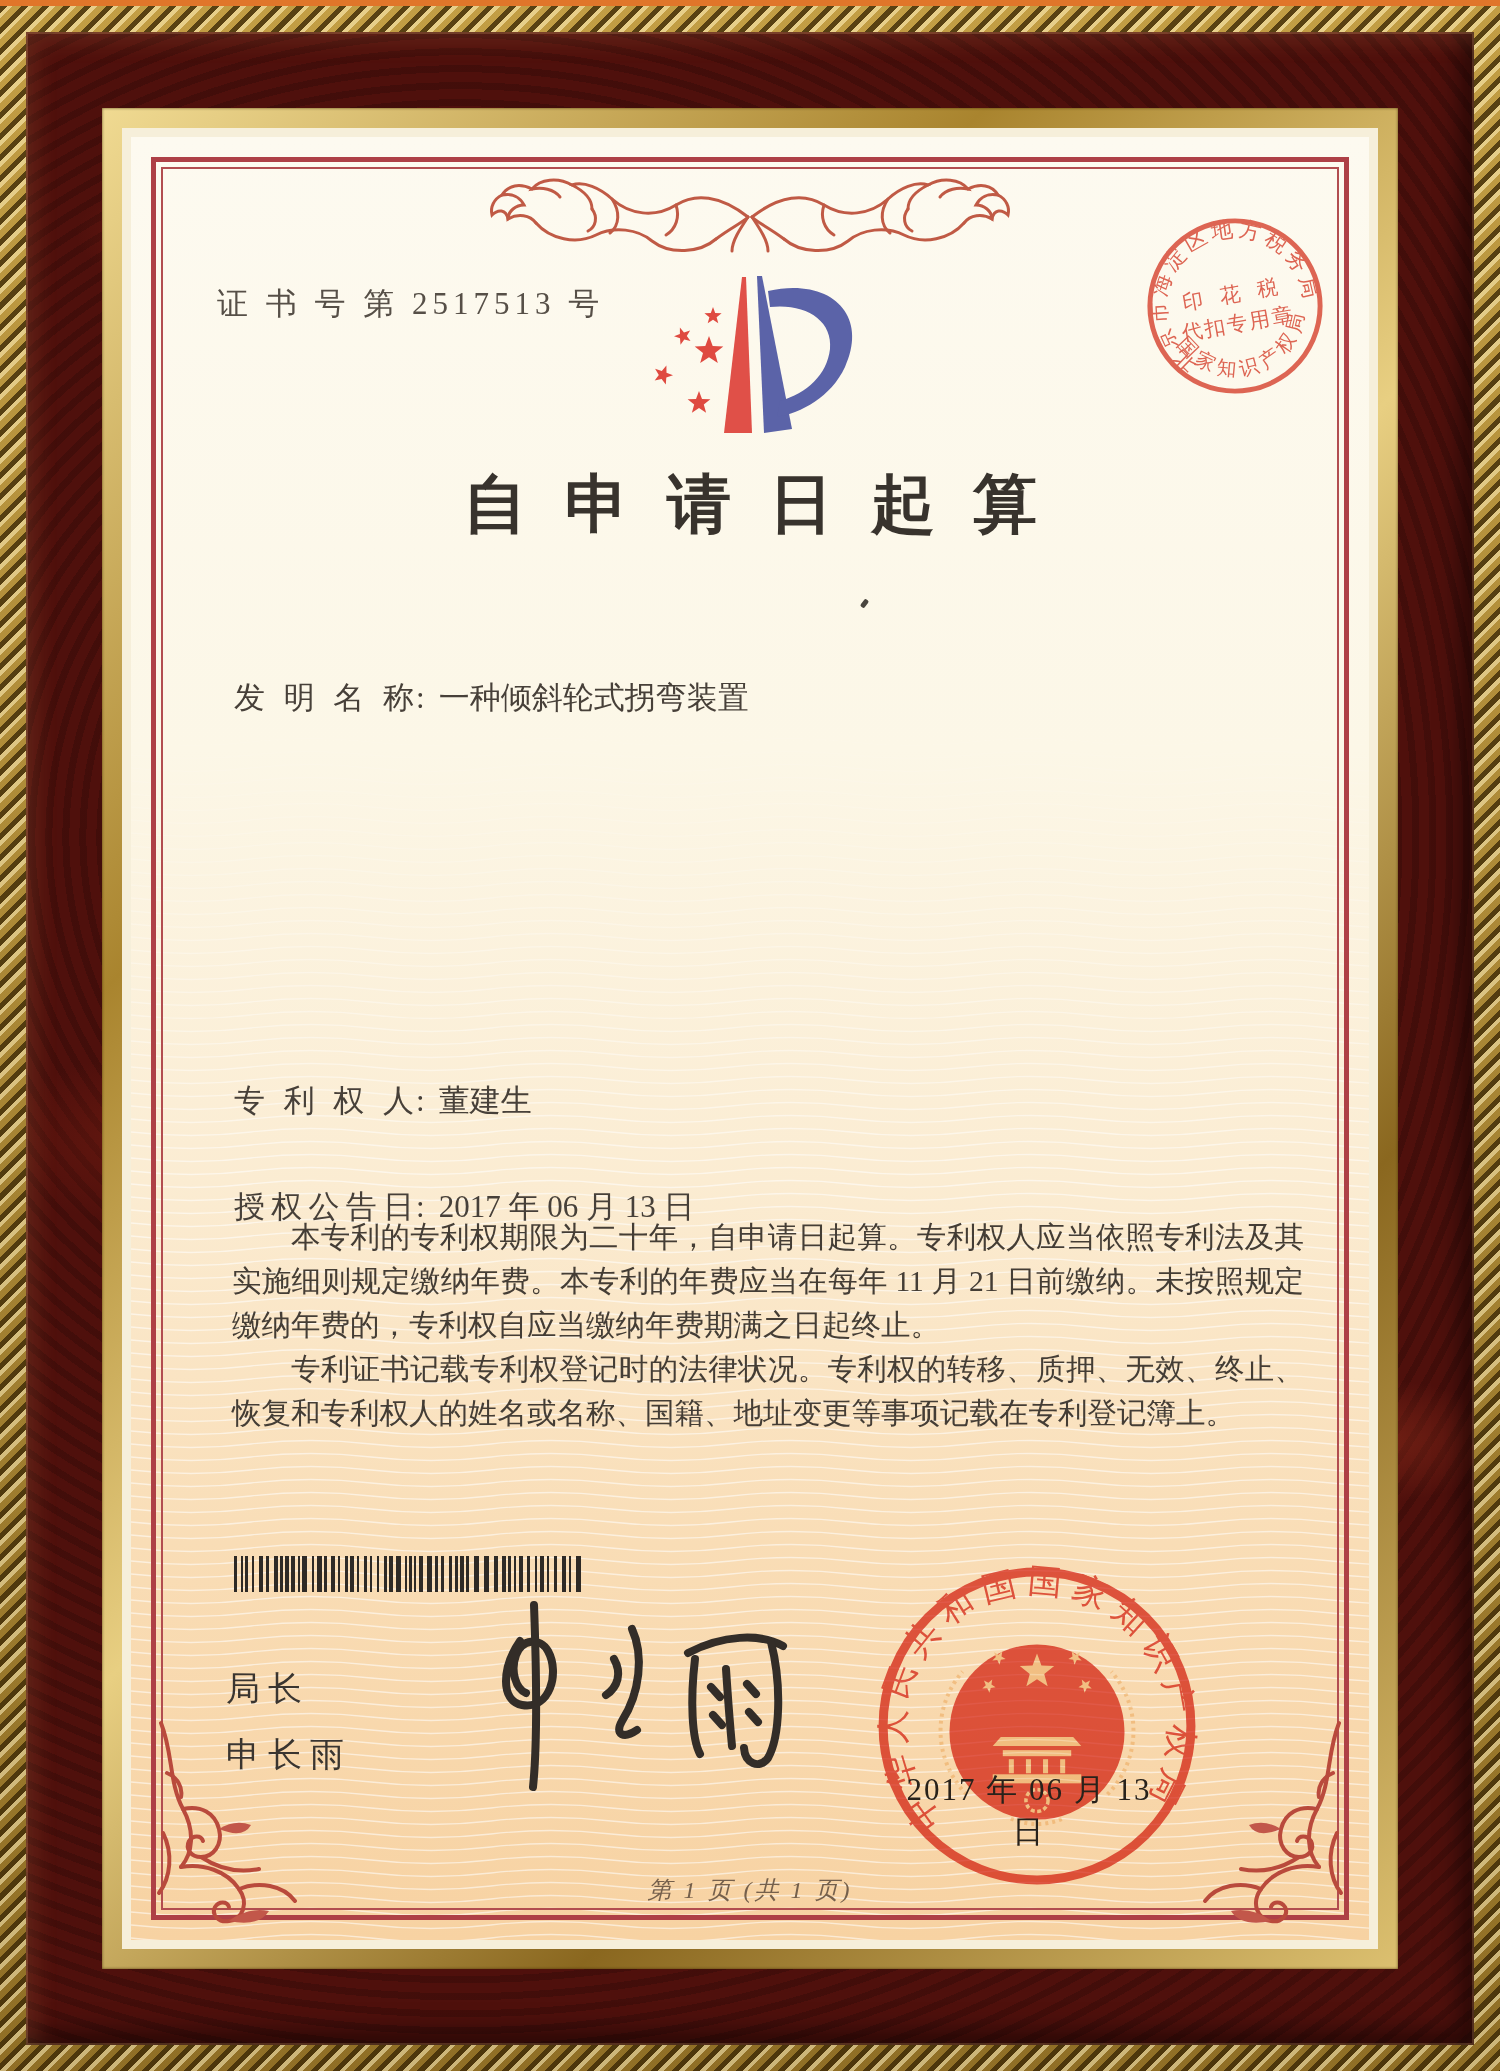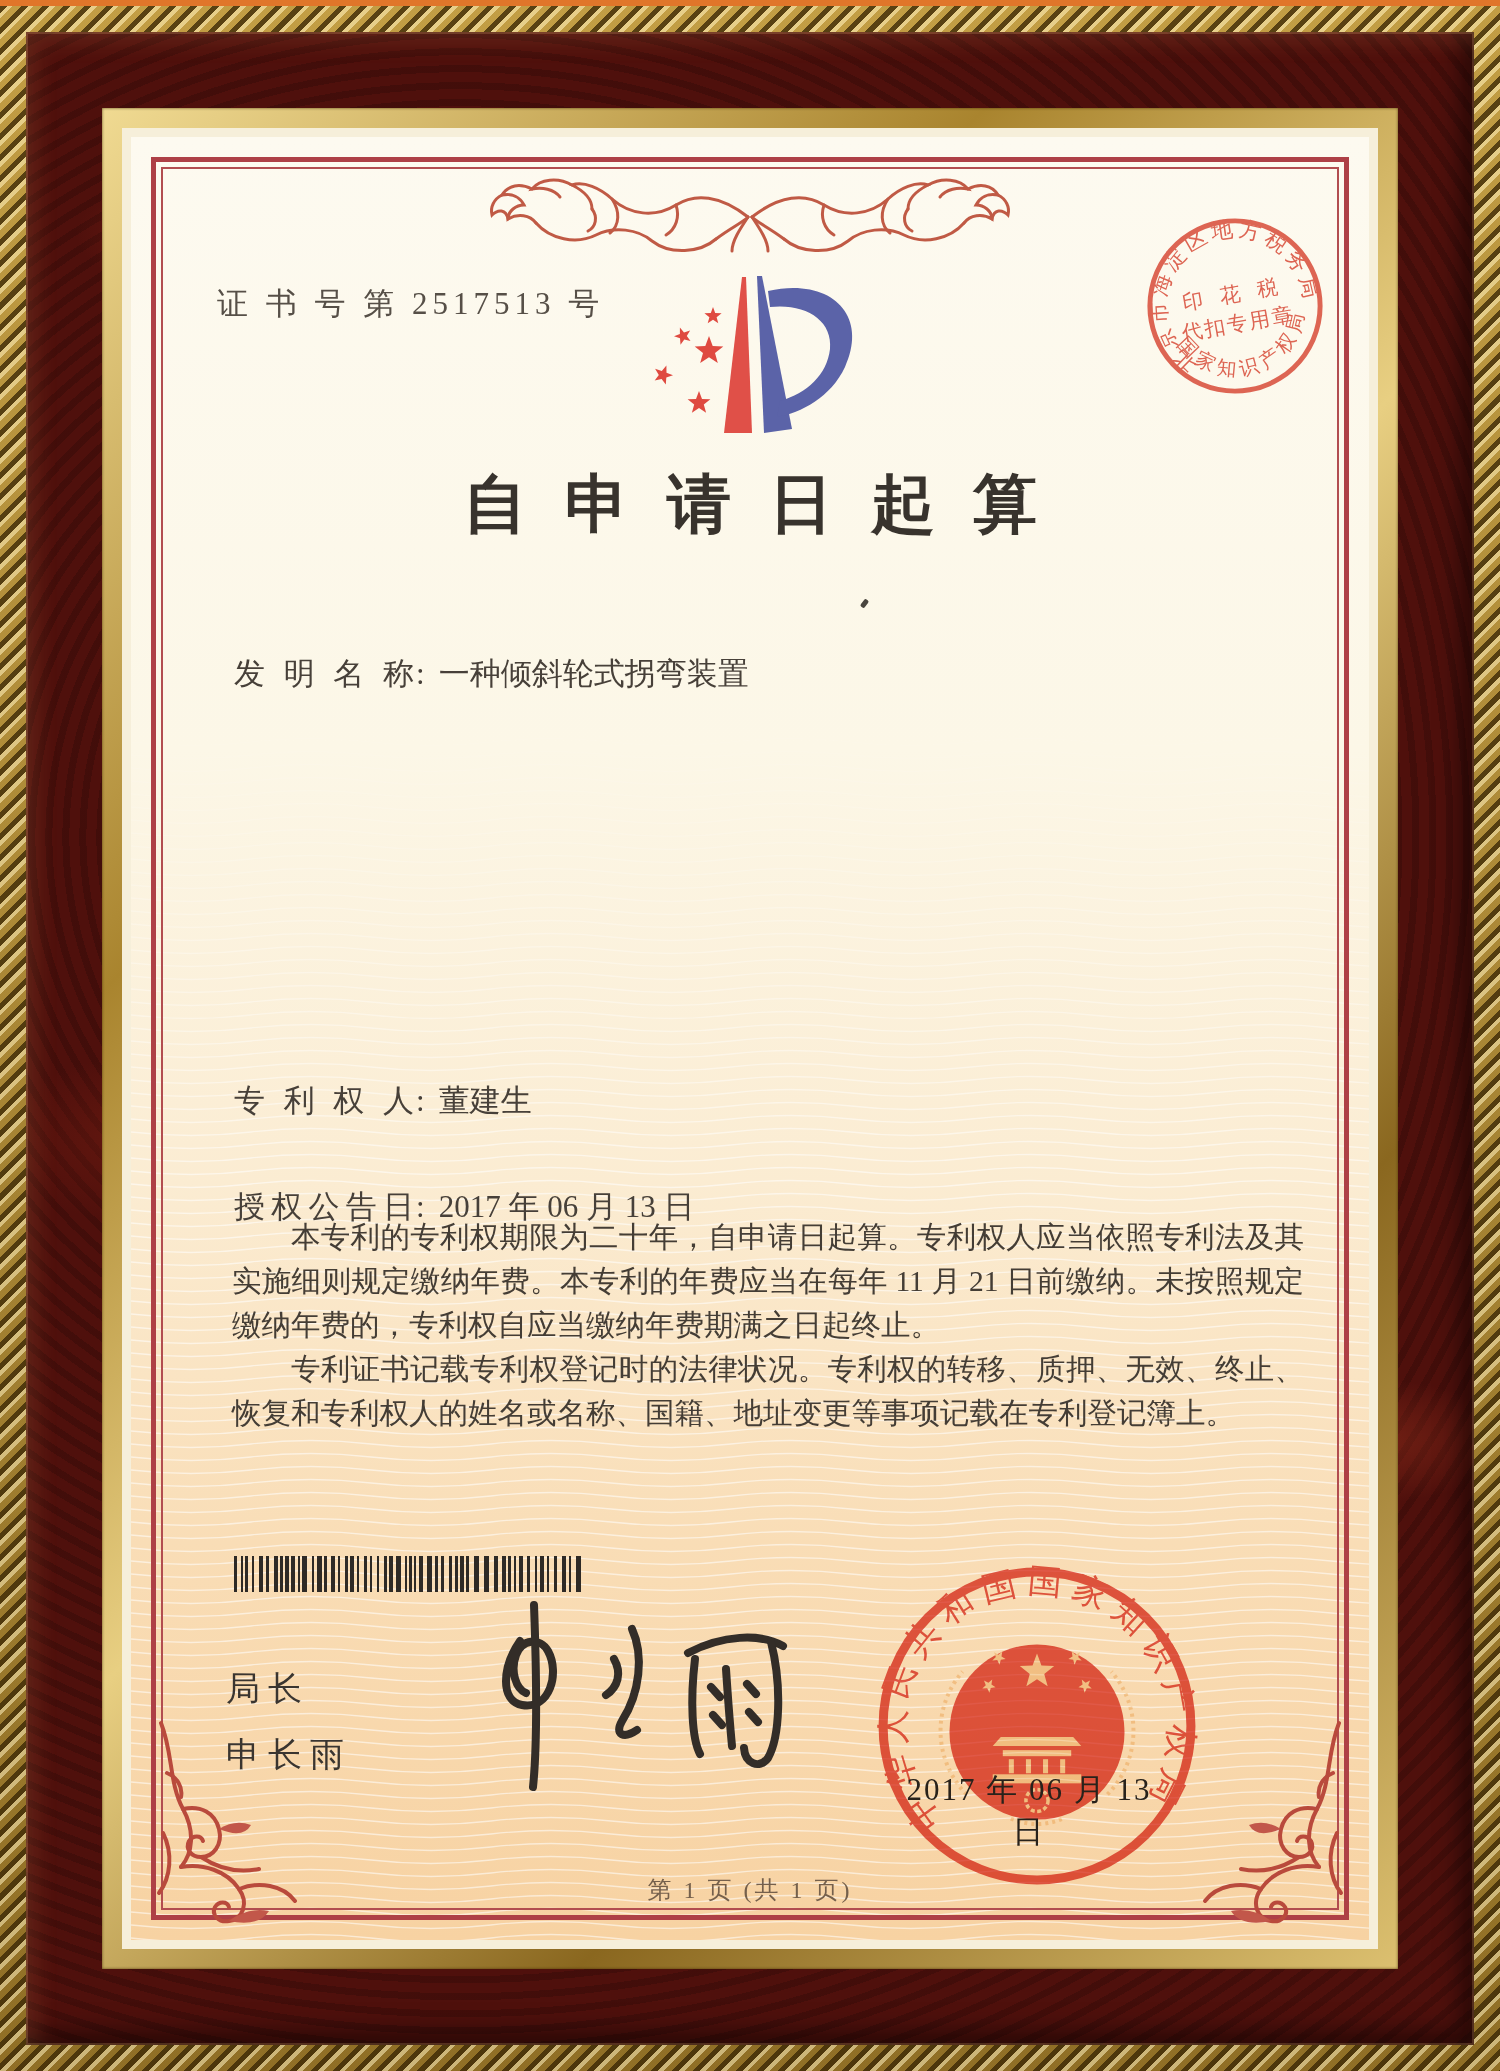--- a/index.html
+++ b/index.html
@@ -53,21 +53,21 @@
   #barcode{position:absolute;left:103px;top:1419px;width:352px;height:36px;z-index:2;}
   .signer{position:absolute;left:95px;top:1518px;z-index:2;
     font-family:"Liberation Sans","DejaVu Sans",sans-serif;font-weight:400;
     font-size:34px;letter-spacing:8px;color:#3a3530;line-height:66px;}
   #signature{position:absolute;left:333px;top:1452px;width:340px;height:215px;z-index:2;}
   #seal{position:absolute;left:739px;top:1422px;width:334px;height:334px;z-index:3;
     mix-blend-mode:multiply;opacity:.95;}
   .seal-date{position:absolute;left:758px;top:1632px;width:280px;text-align:center;z-index:4;
     font-size:31px;letter-spacing:2px;color:#28221b;}
   .page-footer{position:absolute;left:0;top:1737px;width:100%;text-align:center;z-index:2;
-    font-size:24px;letter-spacing:3px;color:#75604c;}
+    font-size:24px;letter-spacing:3px;color:#75604c;font-style:italic;}
   #taxstamp{position:absolute;left:1010px;top:75px;width:188px;height:188px;z-index:2;}
   .flourish-top{position:absolute;left:50%;top:18px;transform:translateX(-50%);width:540px;height:114px;z-index:2;}
   .flourish-bl{position:absolute;left:12px;bottom:12px;width:160px;height:215px;z-index:2;}
   .flourish-br{position:absolute;right:12px;bottom:12px;width:160px;height:215px;z-index:2;transform:scaleX(-1);}
 </style>
 </head>
 <body>
 
 <div class="photo-edge"></div>
 
@@ -261,21 +261,21 @@
               </g>
         <polygon points="111,14 115,14 121,170 93,170" fill="#e05048"></polygon>
         <polygon points="126,13 131,13 161,166 133,170" fill="#5b63a8"></polygon>
         <path d="M137,28 C200,14 238,52 214,104 C200,134 170,150 146,154 L149,138 C176,130 196,112 199,86 C202,57 174,40 139,44 Z" fill="#5b63a8"></path>
       </svg>
 
       <div class="cert-title">自申请日起算</div>
 
       <div class="speck"></div>
 
-      <div class="field-row" style="top:516px">
+      <div class="field-row" style="top:540px">
         <span class="flabel">发明名称</span><span class="fcolon">:</span><span class="fvalue">一种倾斜轮式拐弯装置</span>
       </div>
       <div class="field-row" style="top:943px">
         <span class="flabel">专利权人</span><span class="fcolon">:</span><span class="fvalue">董建生</span>
       </div>
       <div class="field-row" style="top:1049px">
         <span class="flabel">授权公告日</span><span class="fcolon">:</span><span class="fvalue">2017 年 06 月 13 日</span>
       </div>
 
       <div class="paras">

